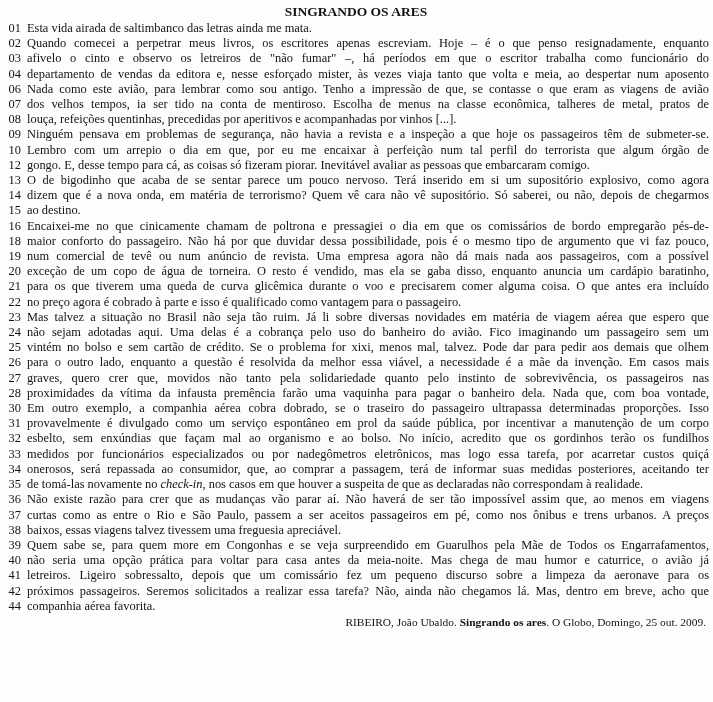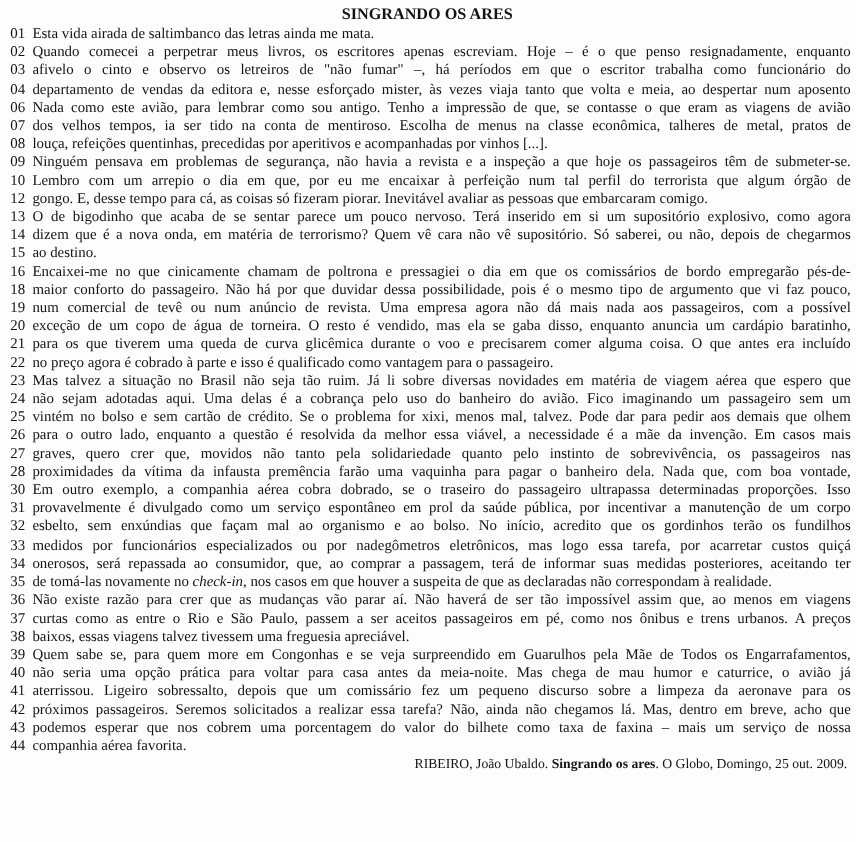--- a/index.html
+++ b/index.html
@@ -191,29 +191,25 @@
       <div class="line">
     <span class="num">39</span>
     <span class="txt"><span>Quem sabe se, para quem more em Congonhas e se veja surpreendido em Guarulhos pela Mãe de Todos os Engarrafamentos,</span></span>
   </div>
       <div class="line">
     <span class="num">40</span>
     <span class="txt"><span>não seria uma opção prática para voltar para casa antes da meia-noite. Mas chega de mau humor e caturrice, o avião já</span></span>
   </div>
       <div class="line">
     <span class="num">41</span>
-    <span class="txt"><span>aterrissou. Ligeiro sobressalto, depois que um comissário fez um pequeno discurso sobre a limpeza da aeronave para os</span></span>
+    <span class="txt"><span>letreiros. Ligeiro sobressalto, depois que um comissário fez um pequeno discurso sobre a limpeza da aeronave para os</span></span>
   </div>
       <div class="line">
     <span class="num">42</span>
     <span class="txt"><span>próximos passageiros. Seremos solicitados a realizar essa tarefa? Não, ainda não chegamos lá. Mas, dentro em breve, acho que</span></span>
-  </div>
-      <div class="line">
-    <span class="num">43</span>
-    <span class="txt"><span>podemos esperar que nos cobrem uma porcentagem do valor do bilhete como taxa de faxina – mais um serviço de nossa</span></span>
   </div>
       <div class="line end">
     <span class="num">44</span>
     <span class="txt"><span>companhia aérea favorita.</span></span>
   </div>
     </div>
   <div class="citation"><span>RIBEIRO, João Ubaldo. </span><span class="work">Singrando os ares</span><span>. O Globo, Domingo, 25 out. 2009.</span>
   </div>
 </div>
 

